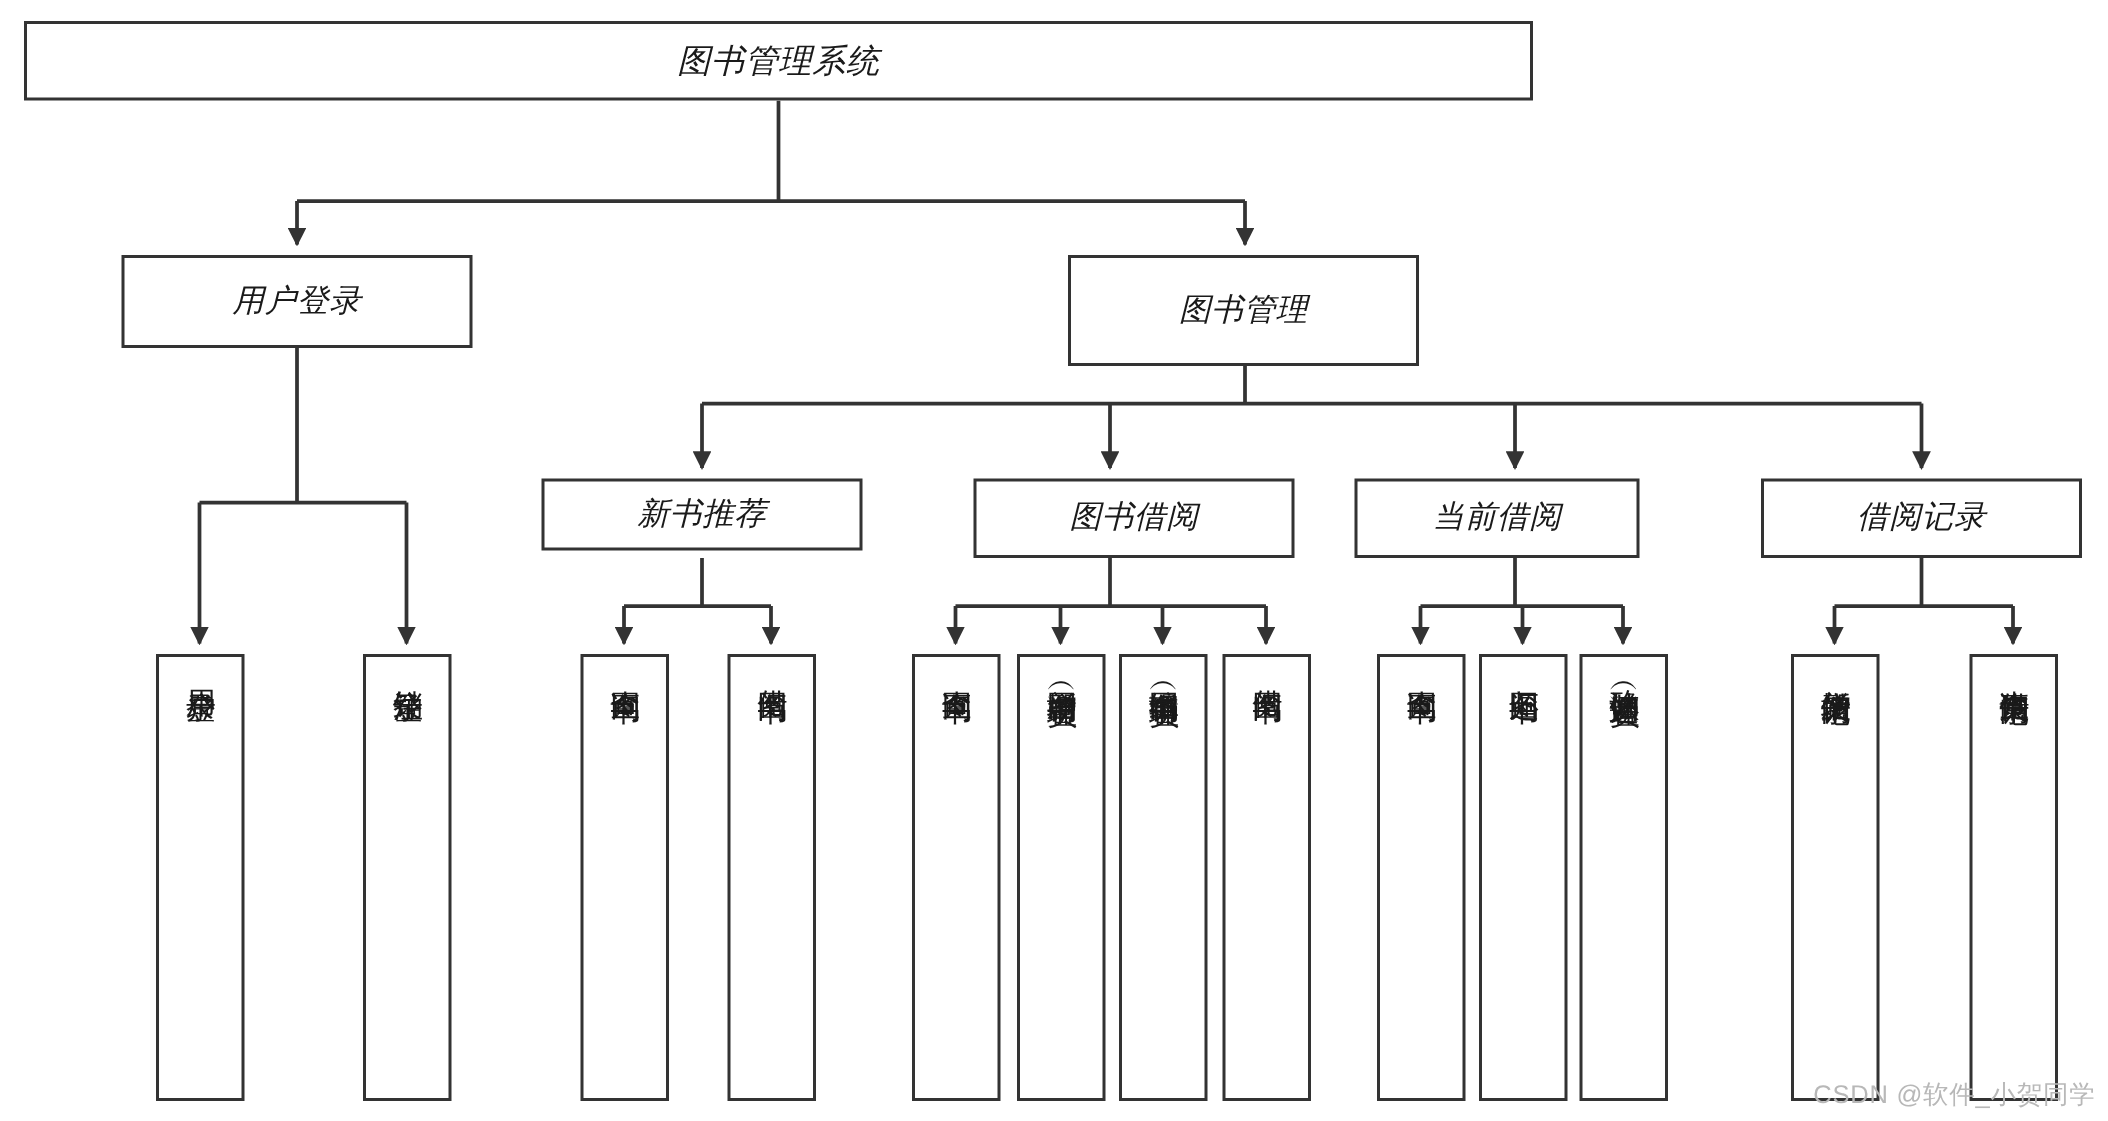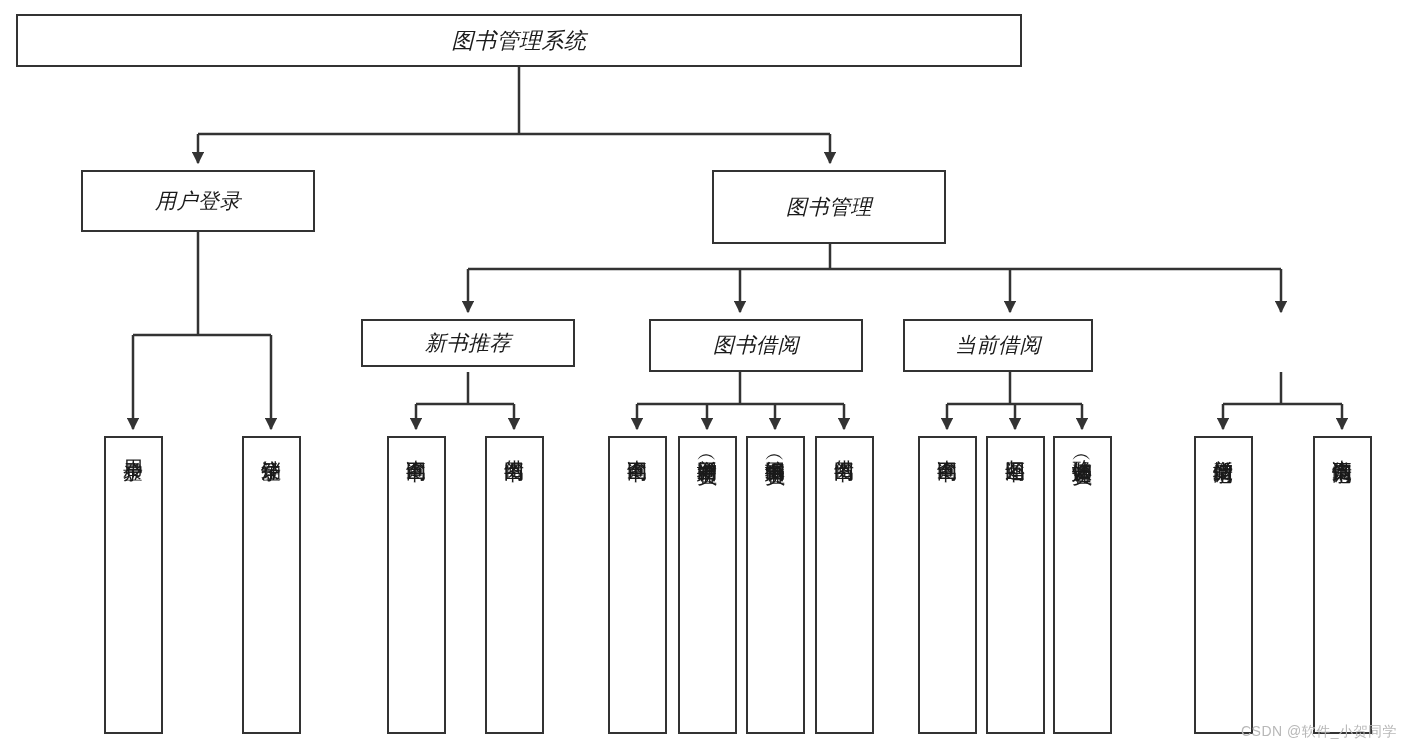--- a/index.html
+++ b/index.html
@@ -59,21 +59,21 @@
     text-orientation: upright;
     font-size: 20px;
     line-height: 1.3;
     letter-spacing: 1px;
     white-space: nowrap;
   }
   .watermark {
     position: absolute;
     right: 8px;
     bottom: 6px;
-    font-size: 14px;
+    font-size: 17px;
     color: #b8b8b8;
     white-space: nowrap;
     letter-spacing: 0.5px;
   }
 </style>
 </head>
 <body>
 
 <div id="canvas">
 
@@ -140,20 +140,23 @@
 
   <div class="node horizontal" style="left:361px; top:319px; width:214px; height:48px;">
     <span class="node-label">新书推荐</span>
   </div>
   <div class="node horizontal" style="left:633px; top:319px; width:214px; height:53px;margin-left:16px;">
     <span class="node-label">图书借阅</span>
   </div>
   <div class="node horizontal" style="left:903px; top:319px; width:190px; height:53px;">
     <span class="node-label">当前借阅</span>
   </div>
+  <div class="node horizontal" style="left:1174px; top:319px; width:214px; height:53px;">
+    <span class="node-label">借阅记录</span>
+  </div>
 
   <div class="node vertical" style="left:104px; top:436px; width:59px; height:298px;">
     <span class="node-label">用户登录</span>
   </div>
   <div class="node vertical" style="left:242px; top:436px; width:59px; height:298px;">
     <span class="node-label">注销登录</span>
   </div>
 
   <div class="node vertical" style="left:387px; top:436px; width:59px; height:298px;">
     <span class="node-label">查询图书</span>

